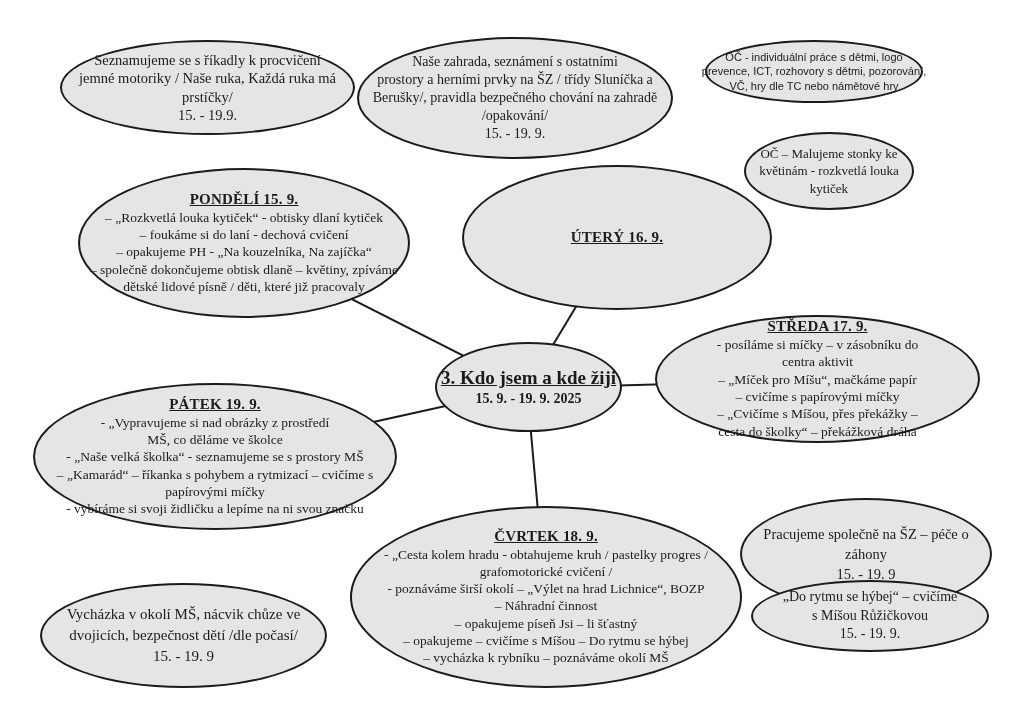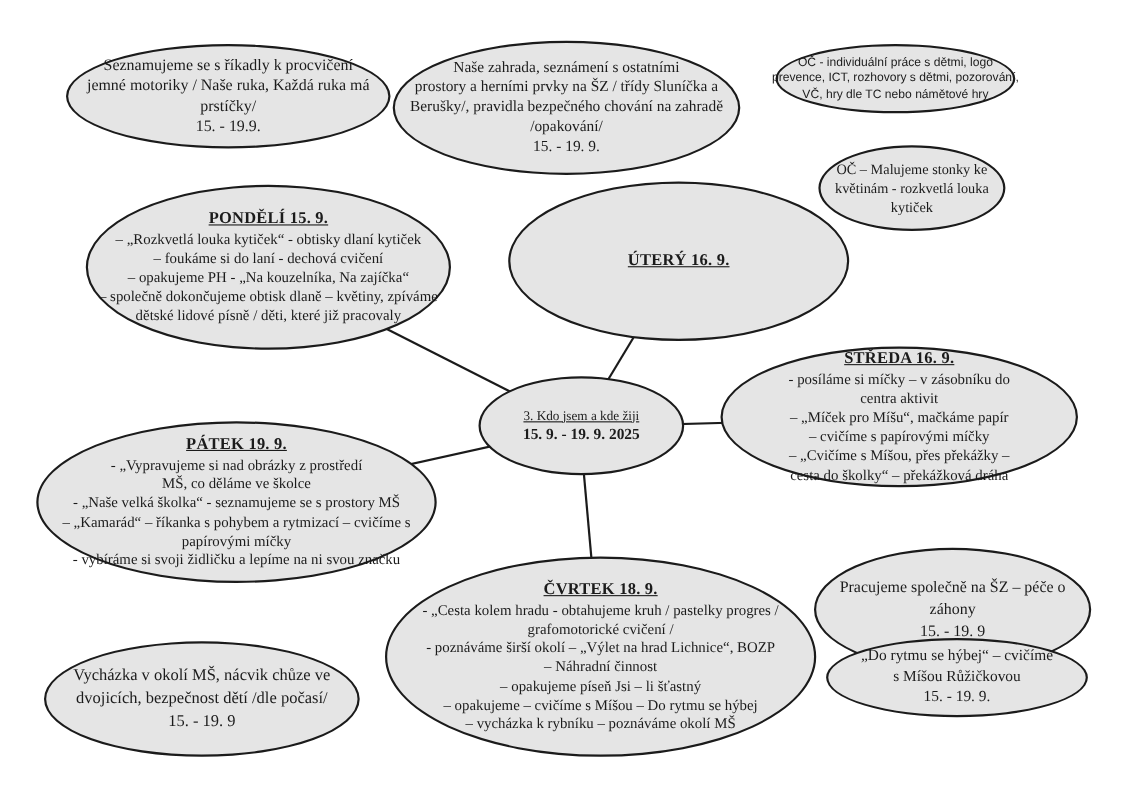--- a/index.html
+++ b/index.html
@@ -53,21 +53,21 @@
   #b-zahrada        { left: 357px; top:  37px; width: 316px; height: 122px; }
   #b-zahrada .lines { font-size: 14px; line-height: 1.3; }
   #b-oc-ind         { left: 705px; top:  40px; width: 218px; height:  63px; border-width: 2px; }
   #b-oc-mal         { left: 744px; top: 132px; width: 170px; height:  78px; }
   #b-oc-mal .lines  { font-size: 13px; line-height: 1.35; }
   #b-pondeli        { left:  78px; top: 168px; width: 332px; height: 150px; }
   #b-utery          { left: 462px; top: 165px; width: 310px; height: 145px; }
   #b-utery .day-body{ line-height: 1.22; }
   #b-streda         { left: 655px; top: 315px; width: 325px; height: 128px; }
   #b-central        { left: 435px; top: 342px; width: 187px; height:  90px; }
-  #b-central .c-title { font-weight: normal; text-decoration: underline; font-size: 12px; }
+  #b-central .c-title { font-weight: bold; text-decoration: underline; font-size: 19px; }
   #b-central .c-date  { font-weight: bold; font-size: 14px; margin-top: 2px; }
   #b-patek          { left:  33px; top: 383px; width: 364px; height: 147px; }
   #b-ctvrtek        { left: 350px; top: 506px; width: 392px; height: 182px; }
   #b-pracujeme      { left: 740px; top: 498px; width: 252px; height: 112px; }
   #b-pracujeme .lines { font-size: 14.5px; line-height: 1.4; }
   #b-vychazka       { left:  40px; top: 583px; width: 287px; height: 105px; }
   #b-vychazka .lines{ font-size: 15px; line-height: 1.38; }
   #b-dorytmu        { left: 751px; top: 580px; width: 238px; height:  72px; }
   #b-dorytmu .lines { font-size: 14px; line-height: 1.32; }
 </style>
@@ -118,21 +118,21 @@
     <div class="day-title">ÚTERÝ 16. 9.</div>
   </div>
 
   <div class="bubble" id="b-oc-mal">
     <div class="lines">OČ – Malujeme stonky ke
 květinám - rozkvetlá louka
 kytiček</div>
   </div>
 
   <div class="bubble" id="b-streda">
-    <div class="day-title">STŘEDA 16. 9.</div>
+    <div class="day-title">STŘEDA 17. 9.</div>
     <div class="lines day-body">- posíláme si míčky – v zásobníku do
 centra aktivit
 – „Míček pro Míšu“, mačkáme papír
 – cvičíme s papírovými míčky
 – „Cvičíme s Míšou, přes překážky –
 cesta do školky“ – překážková dráha</div>
   </div>
 
   <div class="bubble" id="b-central">
     <div class="c-title">3. Kdo jsem a kde žiji</div>

